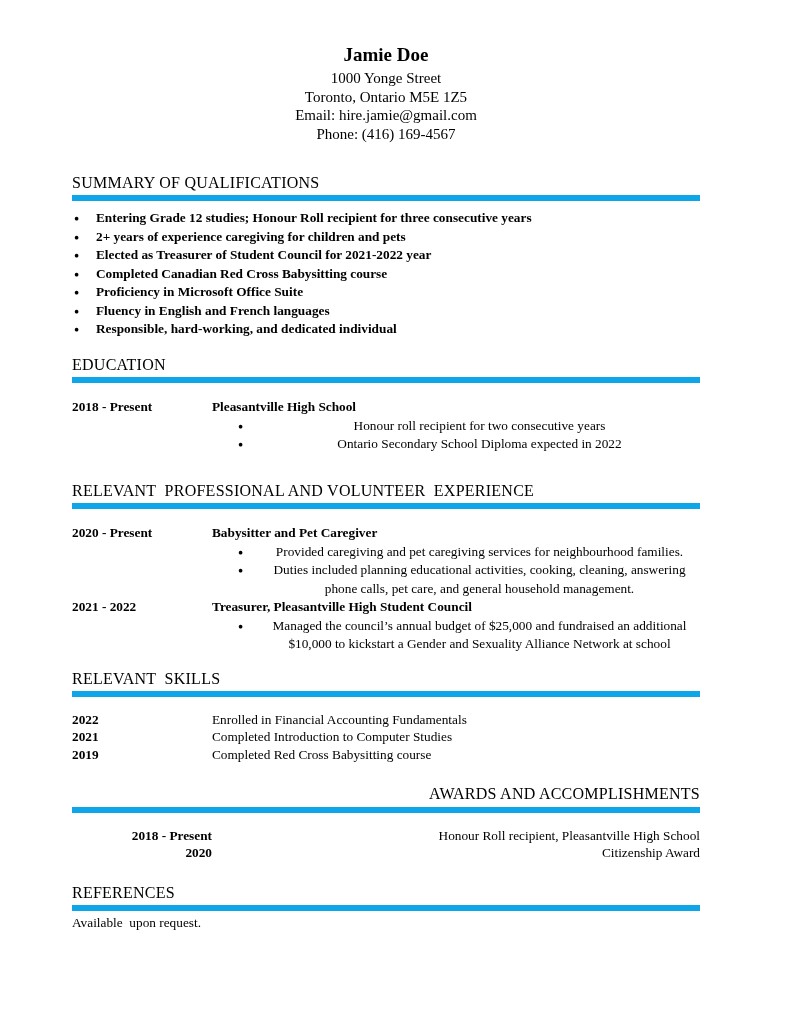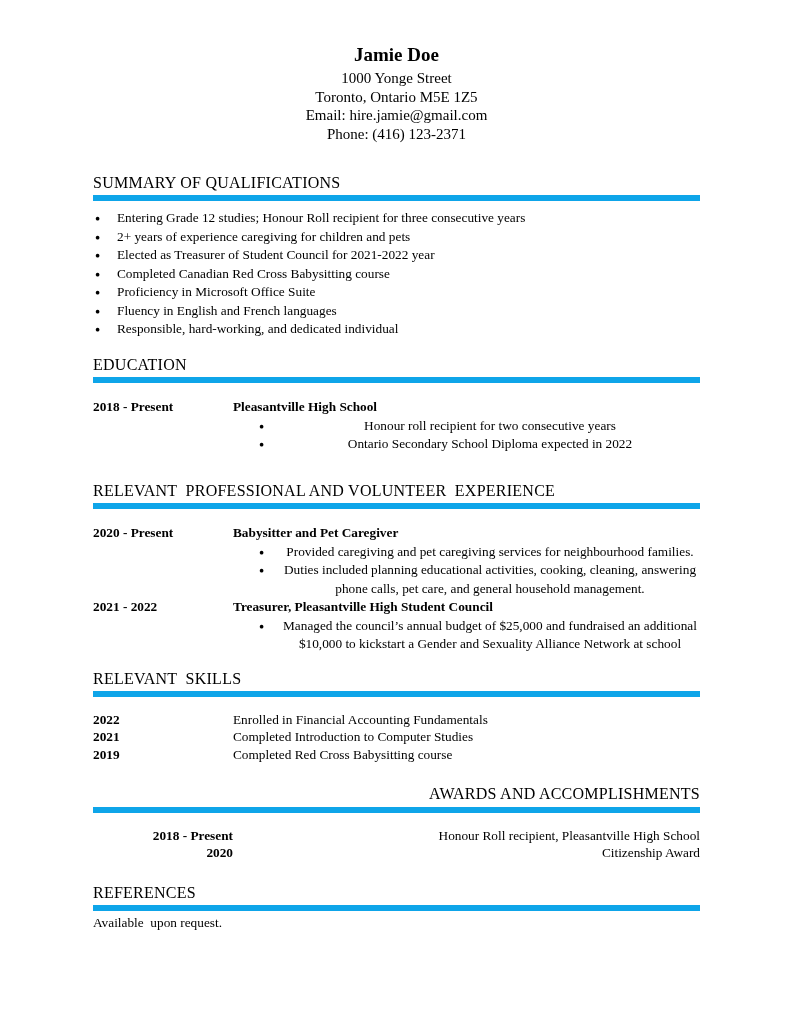--- a/index.html
+++ b/index.html
@@ -6,21 +6,21 @@
   html, body { background: #ffffff; }
   body {
     width: 791px;
     font-family: "Liberation Serif", "DejaVu Serif", serif;
     color: #000;
   }
   .page {
     width: 791px;
     height: 1023px;
     background: #fff;
-    padding: 44px 91px 30px 93px;
+    padding: 44px 91px 30px 72px;
     overflow: hidden;
     font-size: 13.3px;
   }
   
   .resume-header { text-align: center; margin-bottom: 30px; }
   .candidate-name {
     font-size: 19px;
     font-weight: bold;
     line-height: 1.15;
     margin-bottom: 3px;
@@ -36,21 +36,21 @@
     border-bottom: 6px solid #0ea5e9;
     white-space: pre-wrap;
   }
   .section-education  { margin-top: 17px; }
   .section-experience { margin-top: 28px; }
   .section-skills     { margin-top: 16px; }
   .section-awards     { margin-top: 22px; text-align: right; }
   .section-references { margin-top: 22px; }
   
   .bullet-list, .sub-bullet-list { list-style: none; }
-  .bullet-list { margin-top: 8px; }
+  .bullet-list { margin-top: 8px; font-weight: bold; }
   .bullet {
     position: relative;
     padding-left: 24px;
     line-height: 18.5px;
     white-space: pre-wrap;
   }
   .bullet::before {
     content: "\25CF";
     position: absolute;
     left: 2px;
@@ -83,21 +83,21 @@
 </head>
 <body>
 
 <div class="page">
 
   <header class="resume-header">
     <h1 class="candidate-name">Jamie Doe</h1>
     <div class="header-line">1000 Yonge Street</div>
     <div class="header-line">Toronto, Ontario M5E 1Z5</div>
     <div class="header-line">Email: hire.jamie@gmail.com</div>
-    <div class="header-line">Phone: (416) 123-2371</div>
+    <div class="header-line">Phone: (416) 169-4567</div>
   </header>
 
   <section class="section section-summary">
     <h2 class="sec-title">SUMMARY OF QUALIFICATIONS</h2>
     <ul class="bullet-list">
       <li class="bullet">Entering Grade 12 studies; Honour Roll recipient for three consecutive years</li>
       <li class="bullet">2+ years of experience caregiving for children and pets</li>
       <li class="bullet">Elected as Treasurer of Student Council for 2021-2022 year</li>
       <li class="bullet">Completed Canadian Red Cross Babysitting course</li>
       <li class="bullet">Proficiency in Microsoft Office Suite</li>

